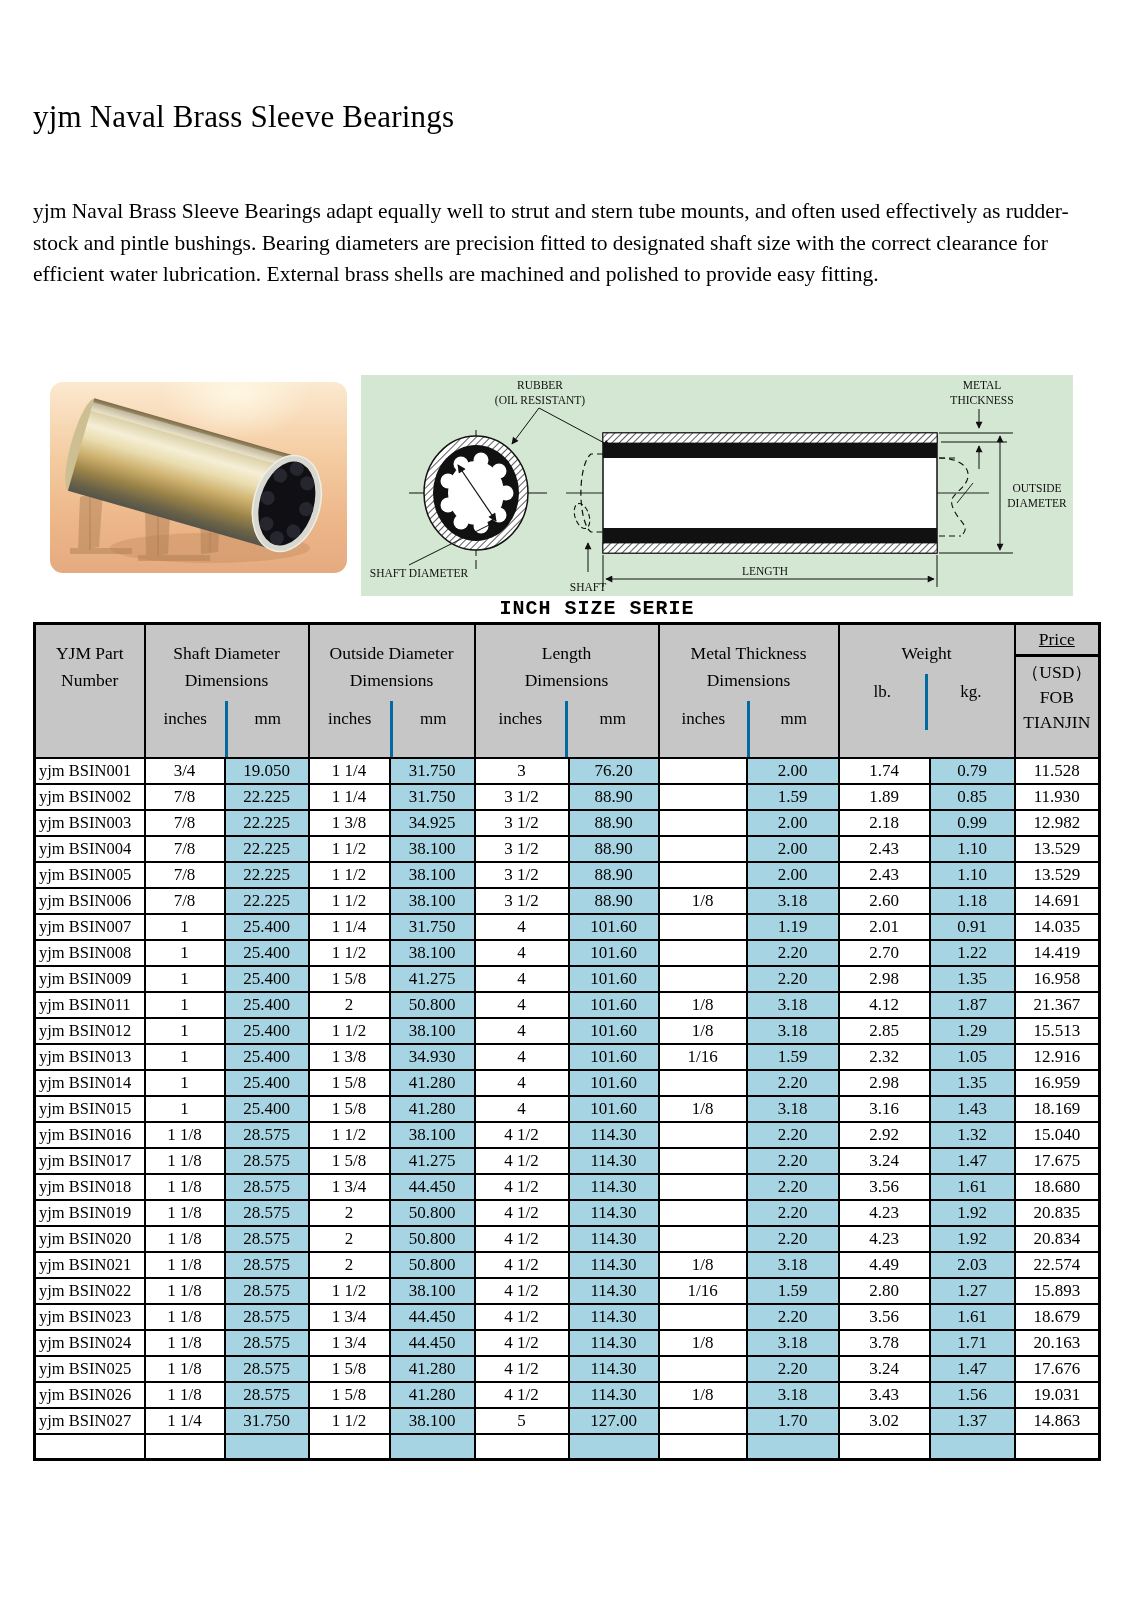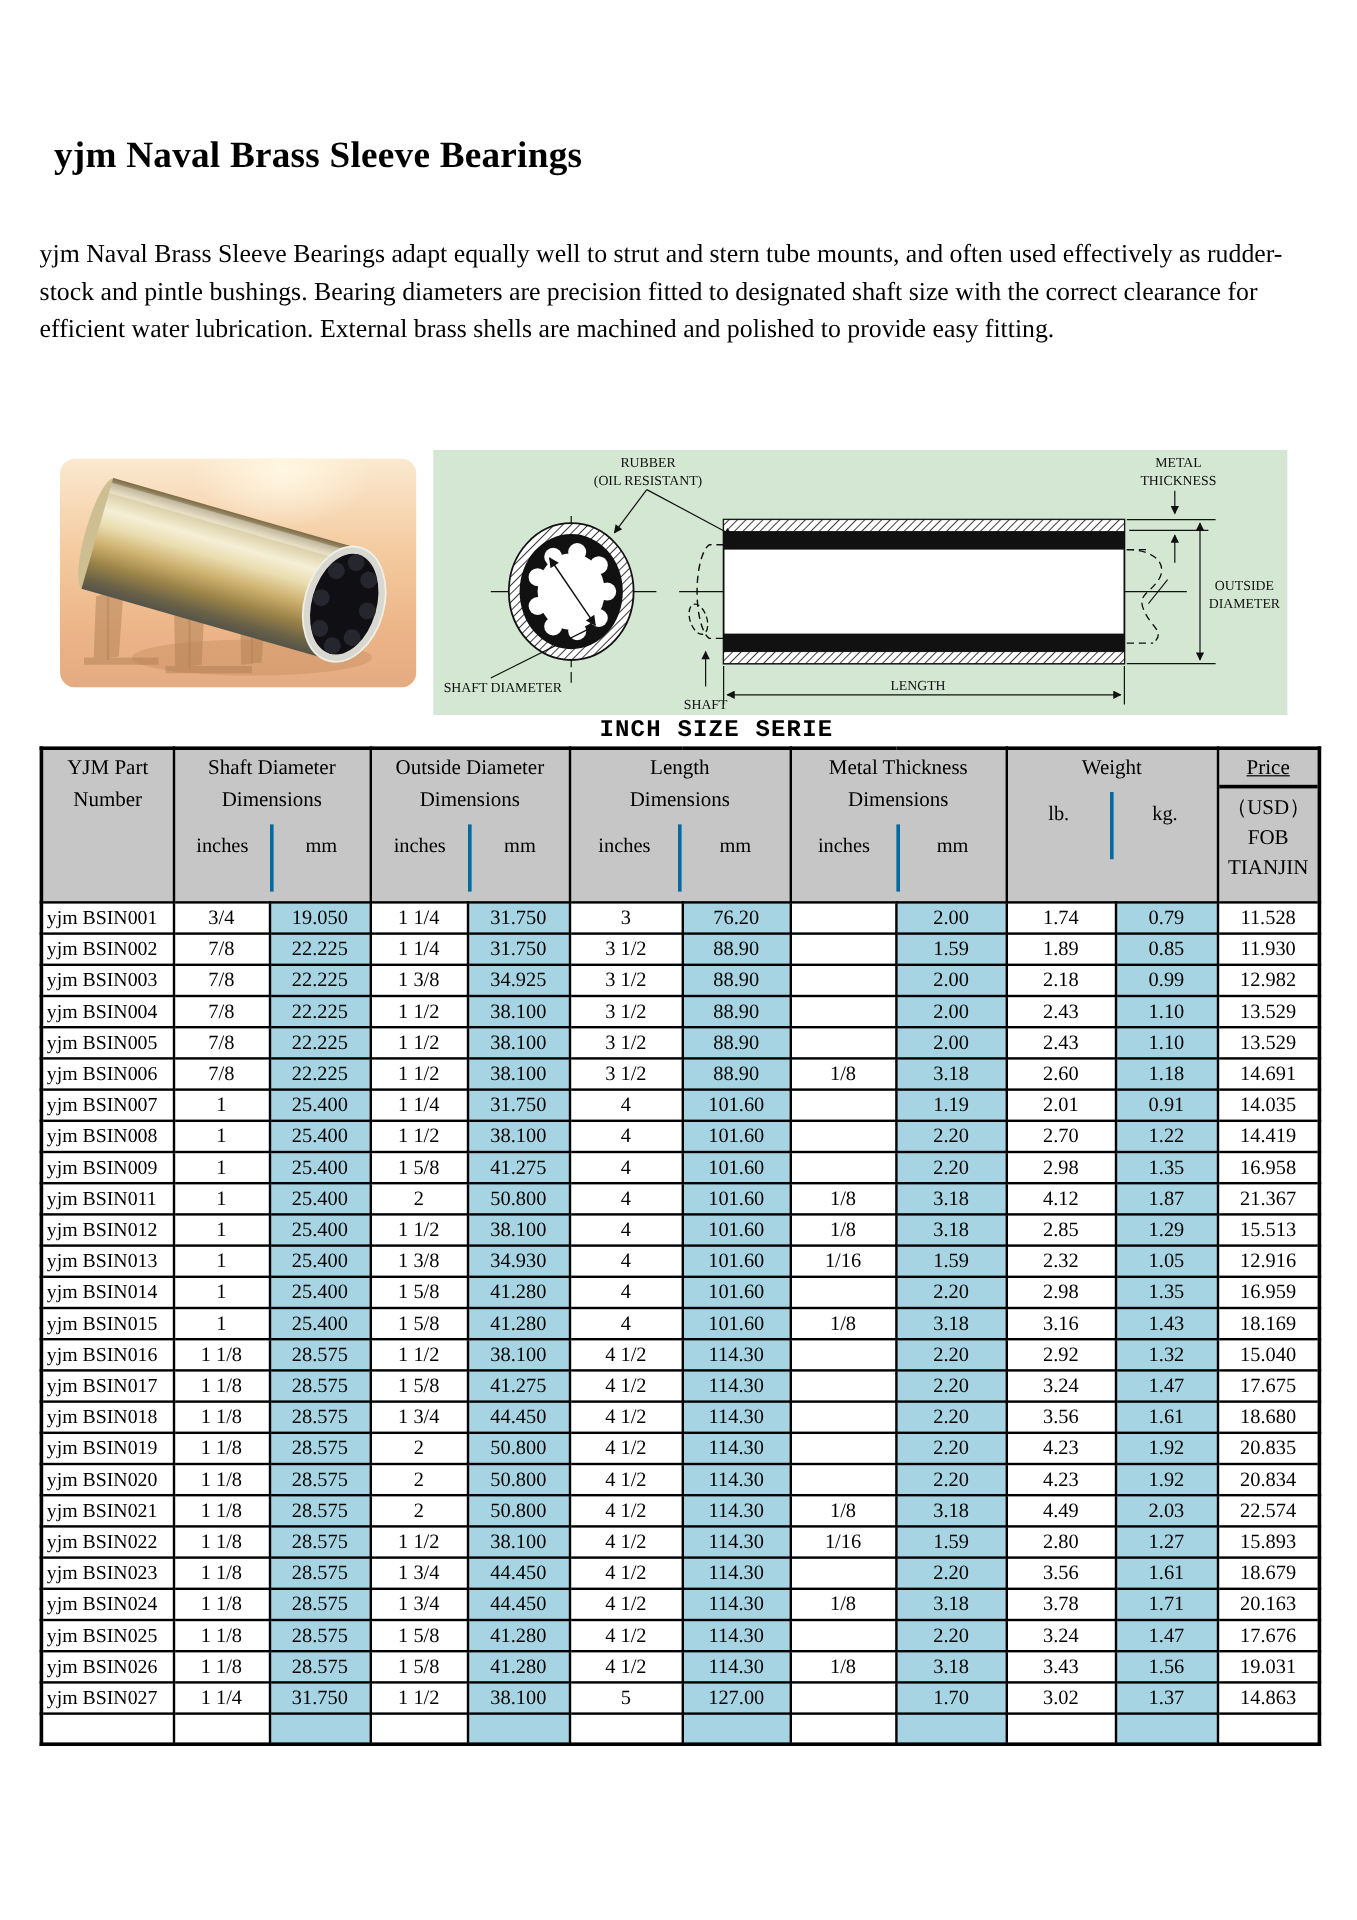--- a/index.html
+++ b/index.html
@@ -7,22 +7,22 @@
     --blue:#a7d4e2;
     --diagram-bg:#d3e7d2;
   }
   *{box-sizing:border-box;}
   html,body{margin:0;padding:0;background:#fff;}
   .page{
     position:relative;width:1131px;height:1600px;background:#fff;
     font-family:"Liberation Serif",serif;color:#000;overflow:hidden;
   }
   .doc-title{
-    position:absolute;left:33px;top:99px;margin:12px;
-    font-size:31px;font-weight:bold;letter-spacing:.2px;
+    position:absolute;left:33px;top:99px;margin:0;
+    font-size:31px;font-weight:normal;letter-spacing:.2px;
   }
   .doc-intro{
     position:absolute;left:33px;top:196px;width:1064px;margin:0;
     font-size:21.5px;line-height:31.5px;
   }
   .photo-wrap{position:absolute;left:50px;top:382px;width:297px;height:191px;}
   .diagram-wrap{position:absolute;left:361px;top:375px;width:712px;height:221px;border-radius:11px;}
   .series-title{
     position:absolute;left:597px;top:597px;transform:translateX(-50%);
     font-family:"Liberation Mono",monospace;font-size:20px;letter-spacing:1px;white-space:nowrap;font-weight:bold;
@@ -31,21 +31,21 @@
     position:absolute;left:33px;top:622px;width:1065px;
     border-collapse:collapse;table-layout:fixed;
     border:3px solid #000;
   }
   table.spec th,table.spec td{border:2px solid #000;padding:0;}
   thead th{
     background:var(--header-bg);font-weight:normal;font-size:17.5px;
     vertical-align:top;height:128px;
   }
   th .gt{text-align:center;line-height:27px;}
-  th .gt:first-child{margin-top:1px;}
+  th .gt:first-child{margin-top:15px;}
   th .sub{display:flex;margin-top:7px;height:56px;}
   th .sub span{flex:1;text-align:center;padding-top:8px;font-size:17px;}
   th .sub span + span{border-left:3px solid #0369a1;}
   th.price .pt{text-align:center;line-height:29px;border-bottom:3px solid #000;text-decoration:underline;}
   th.price .pb div{line-height:25px;}
   th.price .pb div:first-child{margin-top:3px;}
   tbody td{
     height:25.9px;text-align:center;font-size:17px;line-height:24px;
     background:#fff;
   }

